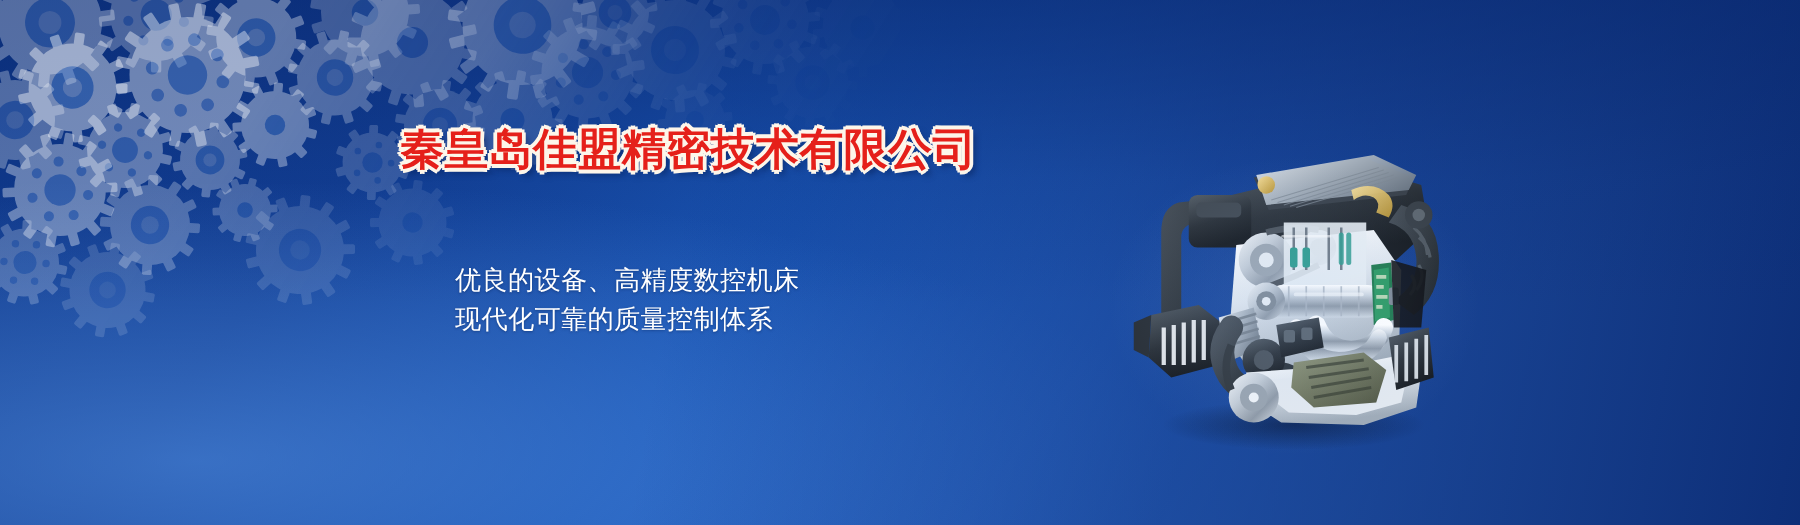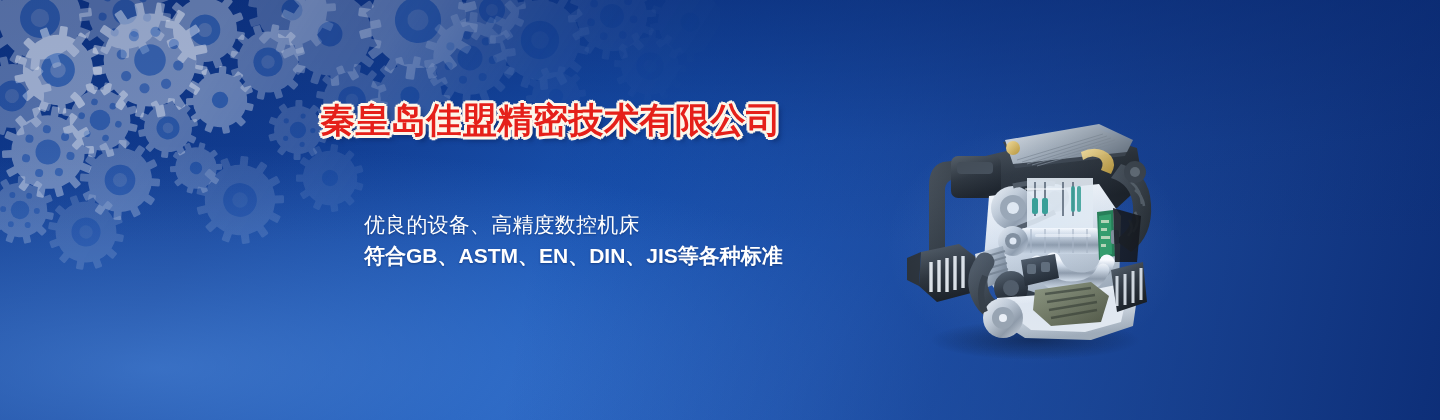--- a/index.html
+++ b/index.html
@@ -658,21 +658,21 @@
             <circle r="8.16" fill="#3f7bd4" opacity="0.8"></circle>
           </g>
         </g>
     </svg>
   </div>
 
   <div class="title">秦皇岛佳盟精密技术有限公司</div>
 
   <div class="copy">
     <span class="line">优良的设备、高精度数控机床</span>
-    <span class="line strong">符合GB、ASTM、EN、DIN、JIS等各种标准</span>
+    <span class="line">现代化可靠的质量控制体系</span>
   </div>
 
   <div id="engine">
     <svg viewBox="0 0 300 252" xmlns="http://www.w3.org/2000/svg">
       <defs>
         <linearGradient id="steel" x1="0" y1="0" x2="1" y2="1">
           <stop offset="0%" stop-color="#f2f5f8"></stop>
           <stop offset="38%" stop-color="#c3ccd6"></stop>
           <stop offset="70%" stop-color="#8e99a6"></stop>
           <stop offset="100%" stop-color="#d7dee6"></stop>

